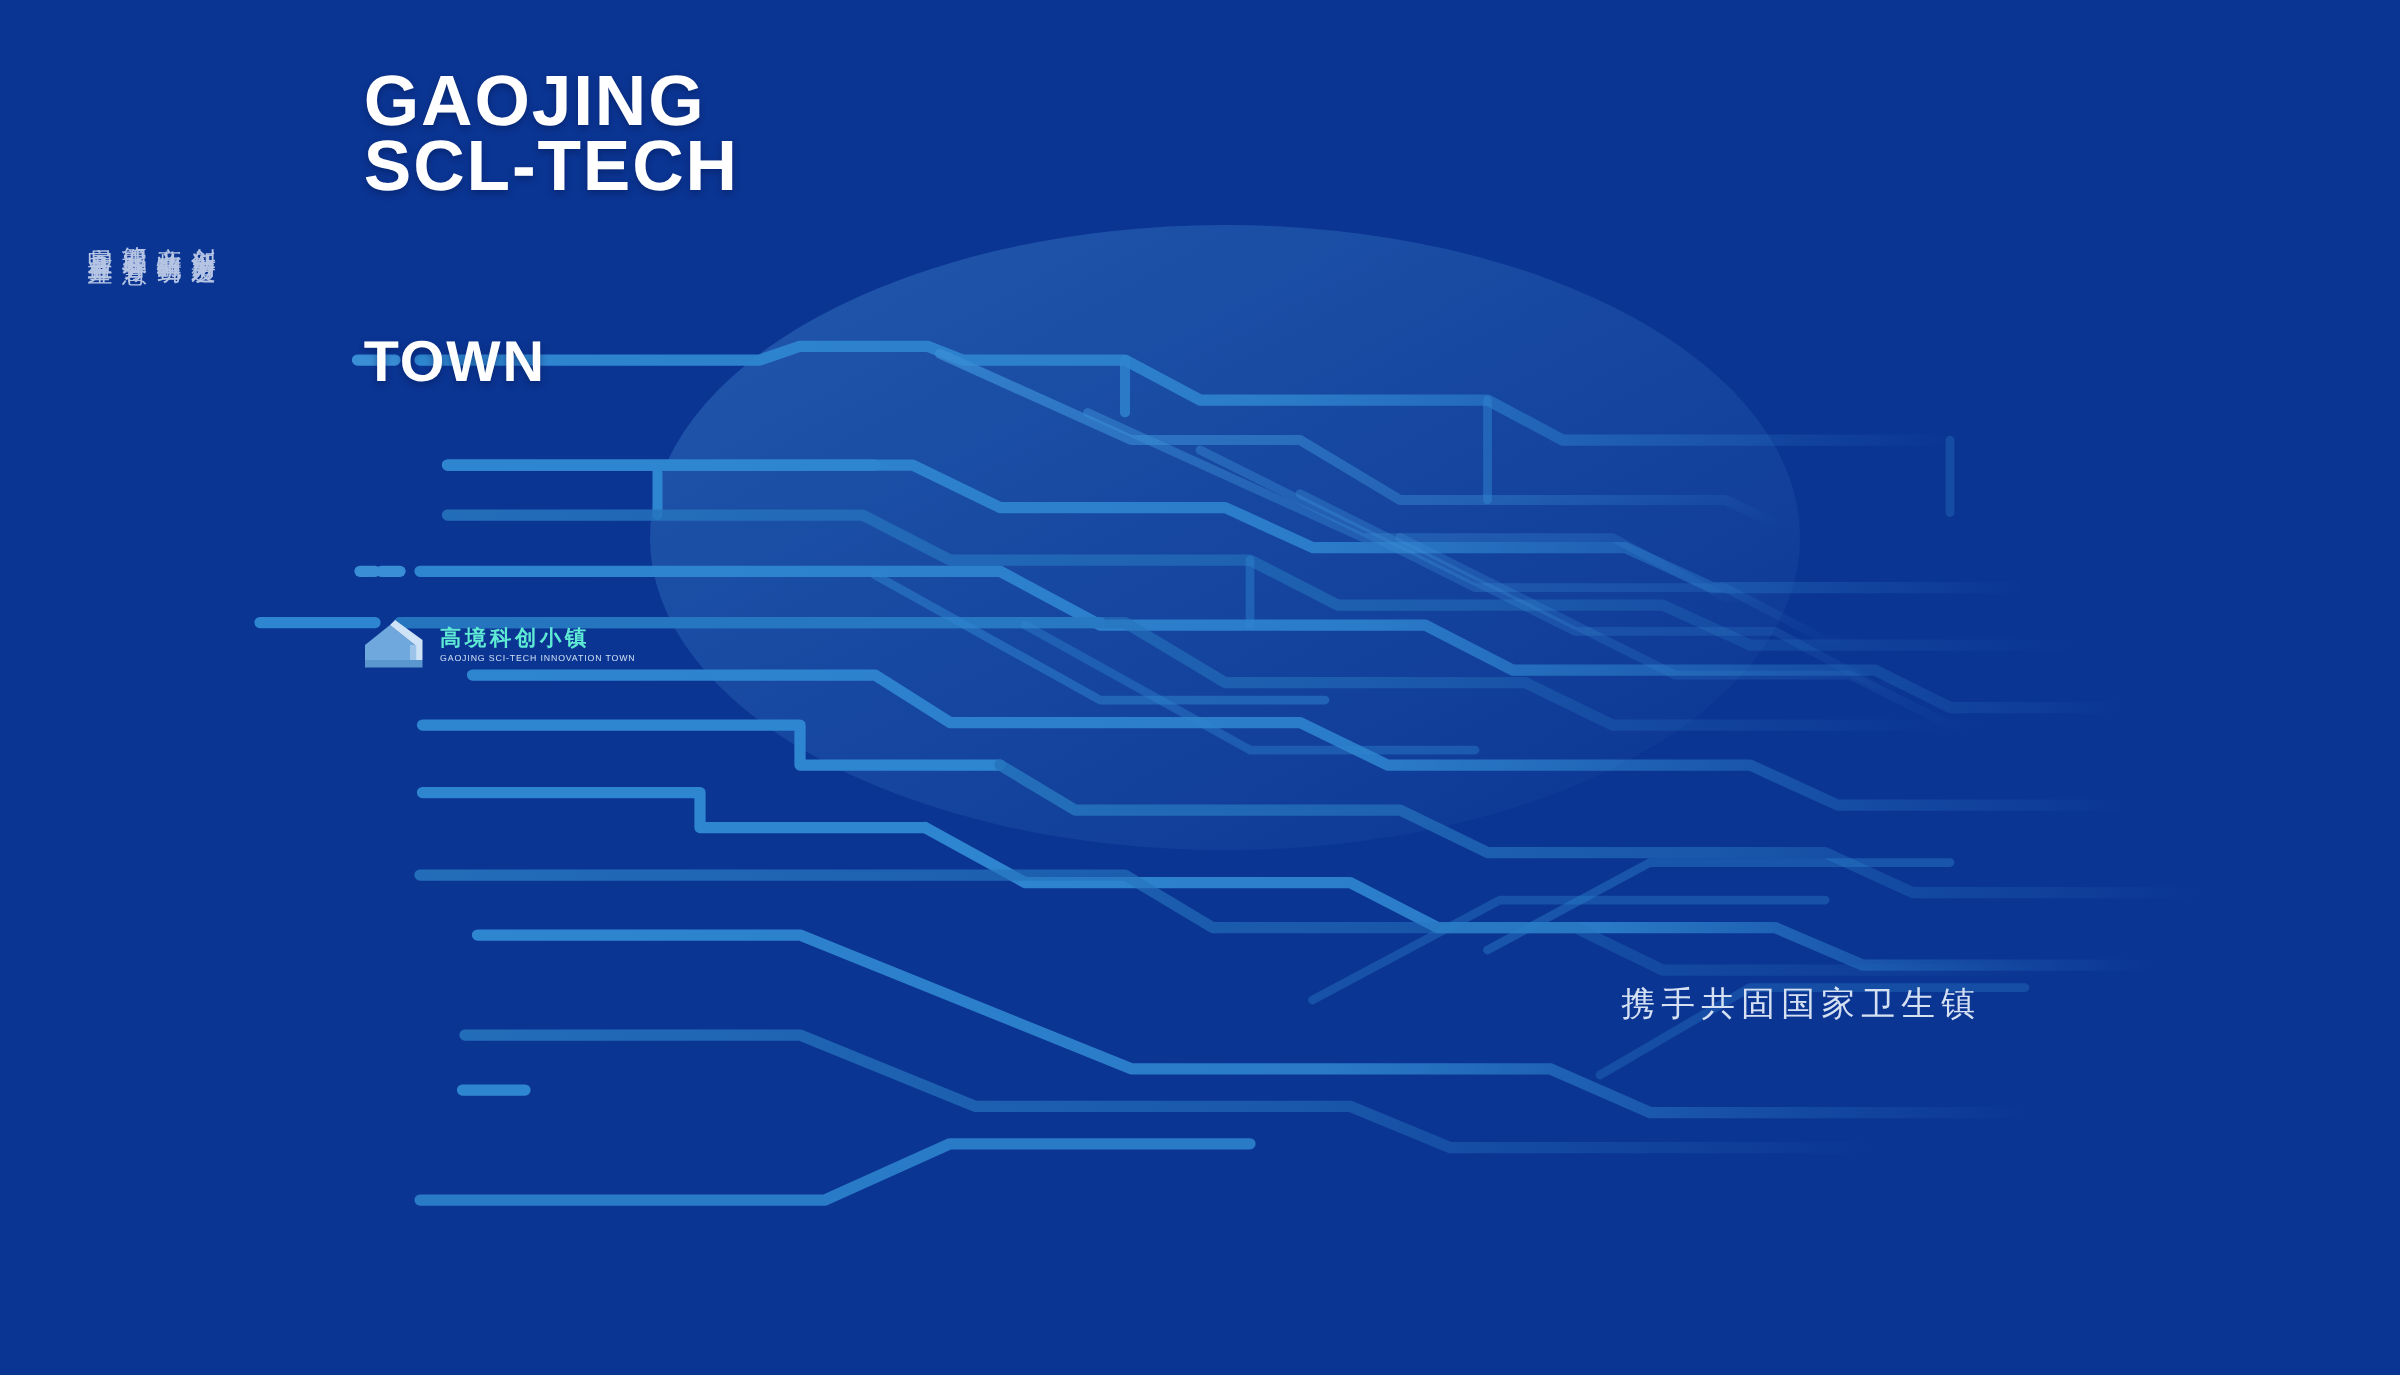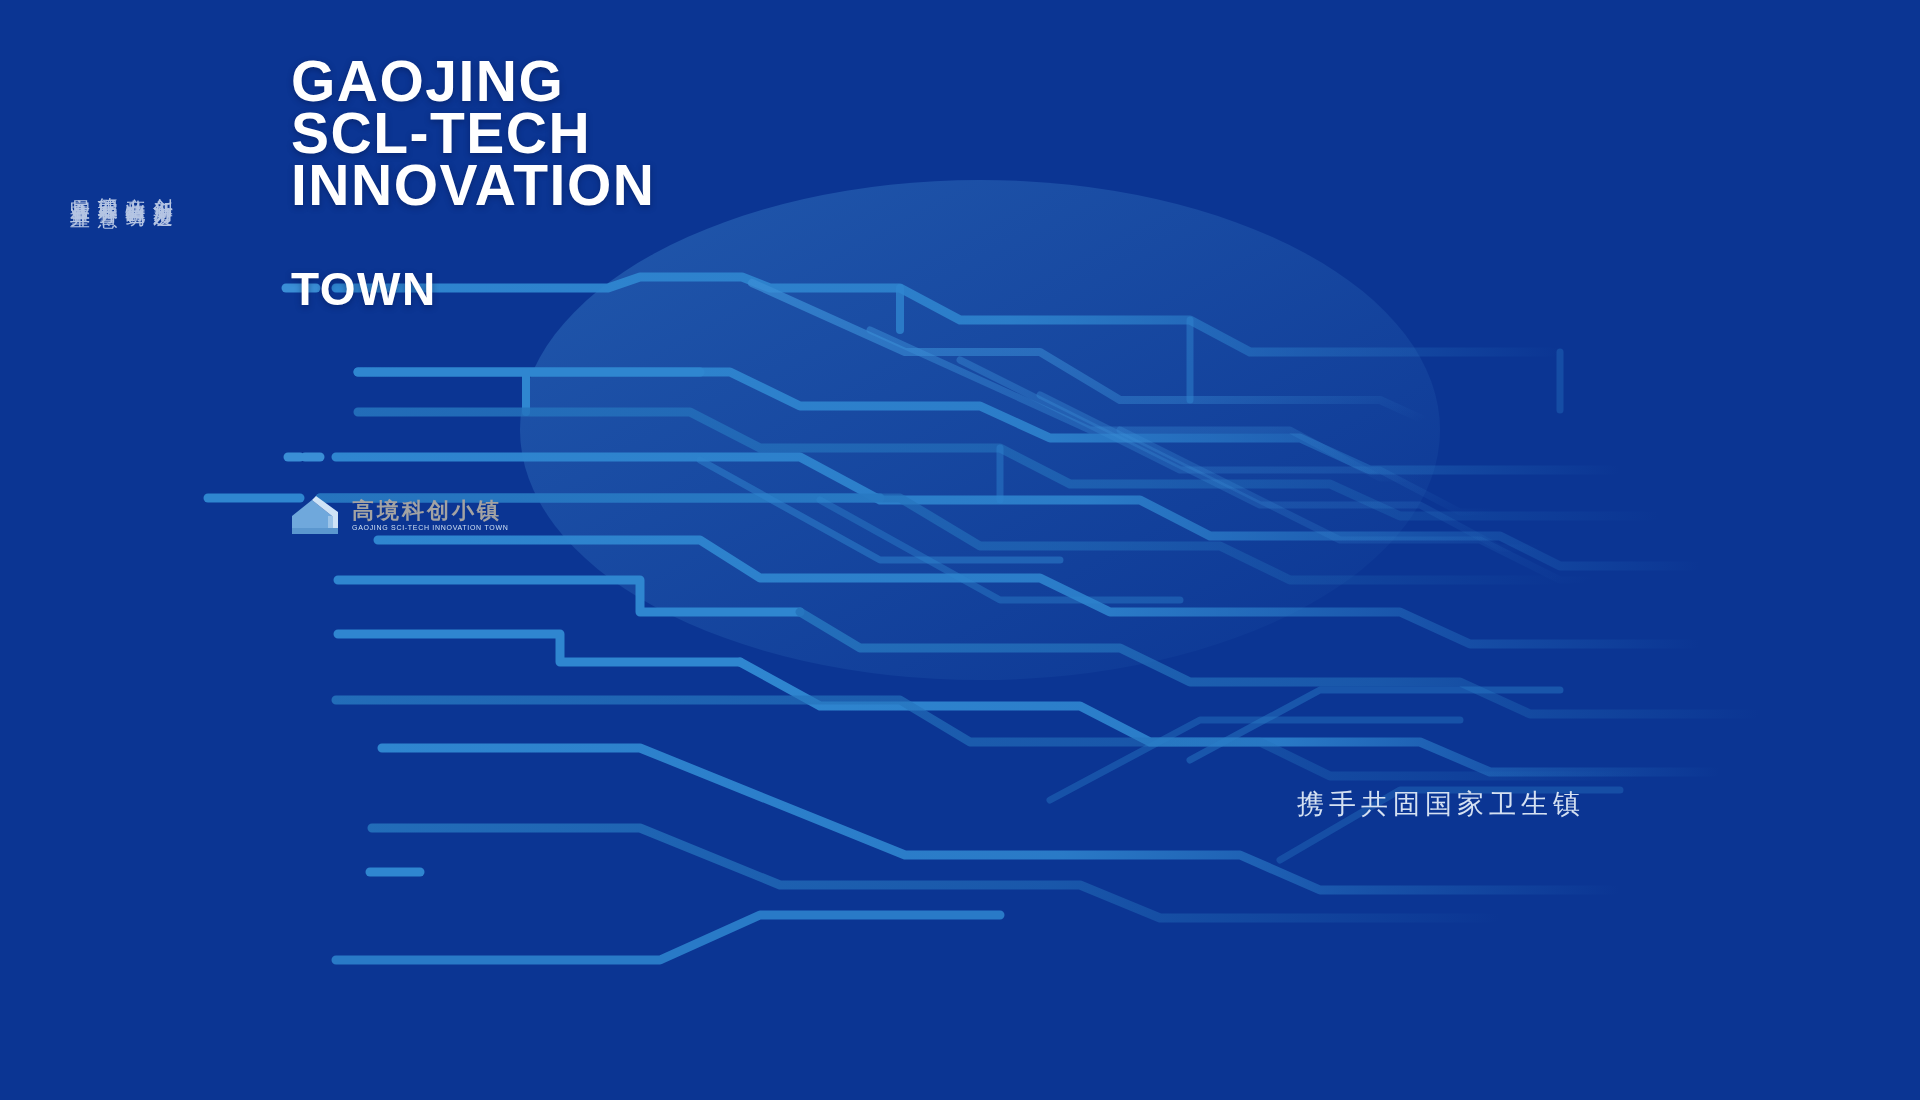--- a/index.html
+++ b/index.html
@@ -75,24 +75,24 @@
     left:290px; top:496px;
     display:flex;
     align-items:center;
     gap:10px;
     z-index:7;
   }
   #logo-mark { width:52px; height:40px; display:block; }
   .logo-text-block { display:flex; flex-direction:column; gap:2px; }
   #logo-cn {
     font-family:"DejaVu Sans", sans-serif;
-    font-size:22px;
+    font-size:17px;
     font-weight:bold;
     letter-spacing:3px;
-    color:#a3a3a3;
+    color:#5eead4;
     line-height:20px;
     white-space:nowrap;
   }
   #logo-en {
     font-family:"Liberation Sans", sans-serif;
     font-size:7px;
     letter-spacing:.7px;
     color:#cfe0f4;
     line-height:9px;
     white-space:nowrap;
@@ -207,21 +207,20 @@
   <div id="vertical-slogan">
     <span class="v-col">创新活力迸发</span>
     <span class="v-col">产业特色鲜明</span>
     <span class="v-col">管理服务智慧</span>
     <span class="v-col">宜居宜业并重</span>
   </div>
 
   <div id="main-title">
     <div class="title-line">GAOJING</div>
     <div class="title-line">SCL-TECH</div>
-    <div class="title-line">INNOVATION</div>
   </div>
 
   <div id="town-word">TOWN</div>
 
   <div id="logo-lockup">
     <svg id="logo-mark" viewBox="0 0 52 40">
       <polygon points="2,32 2,20 22,4 42,20 42,32" fill="#6fa8dc"></polygon>
       <polygon points="22,4 42,20 42,32 48,32 48,16 26,0" fill="#cfe3f6"></polygon>
       <rect x="38" y="20" width="5" height="16" fill="#9cc4e8"></rect>
       <polygon points="2,32 48,32 48,38 2,38" fill="#5b97cf"></polygon>

